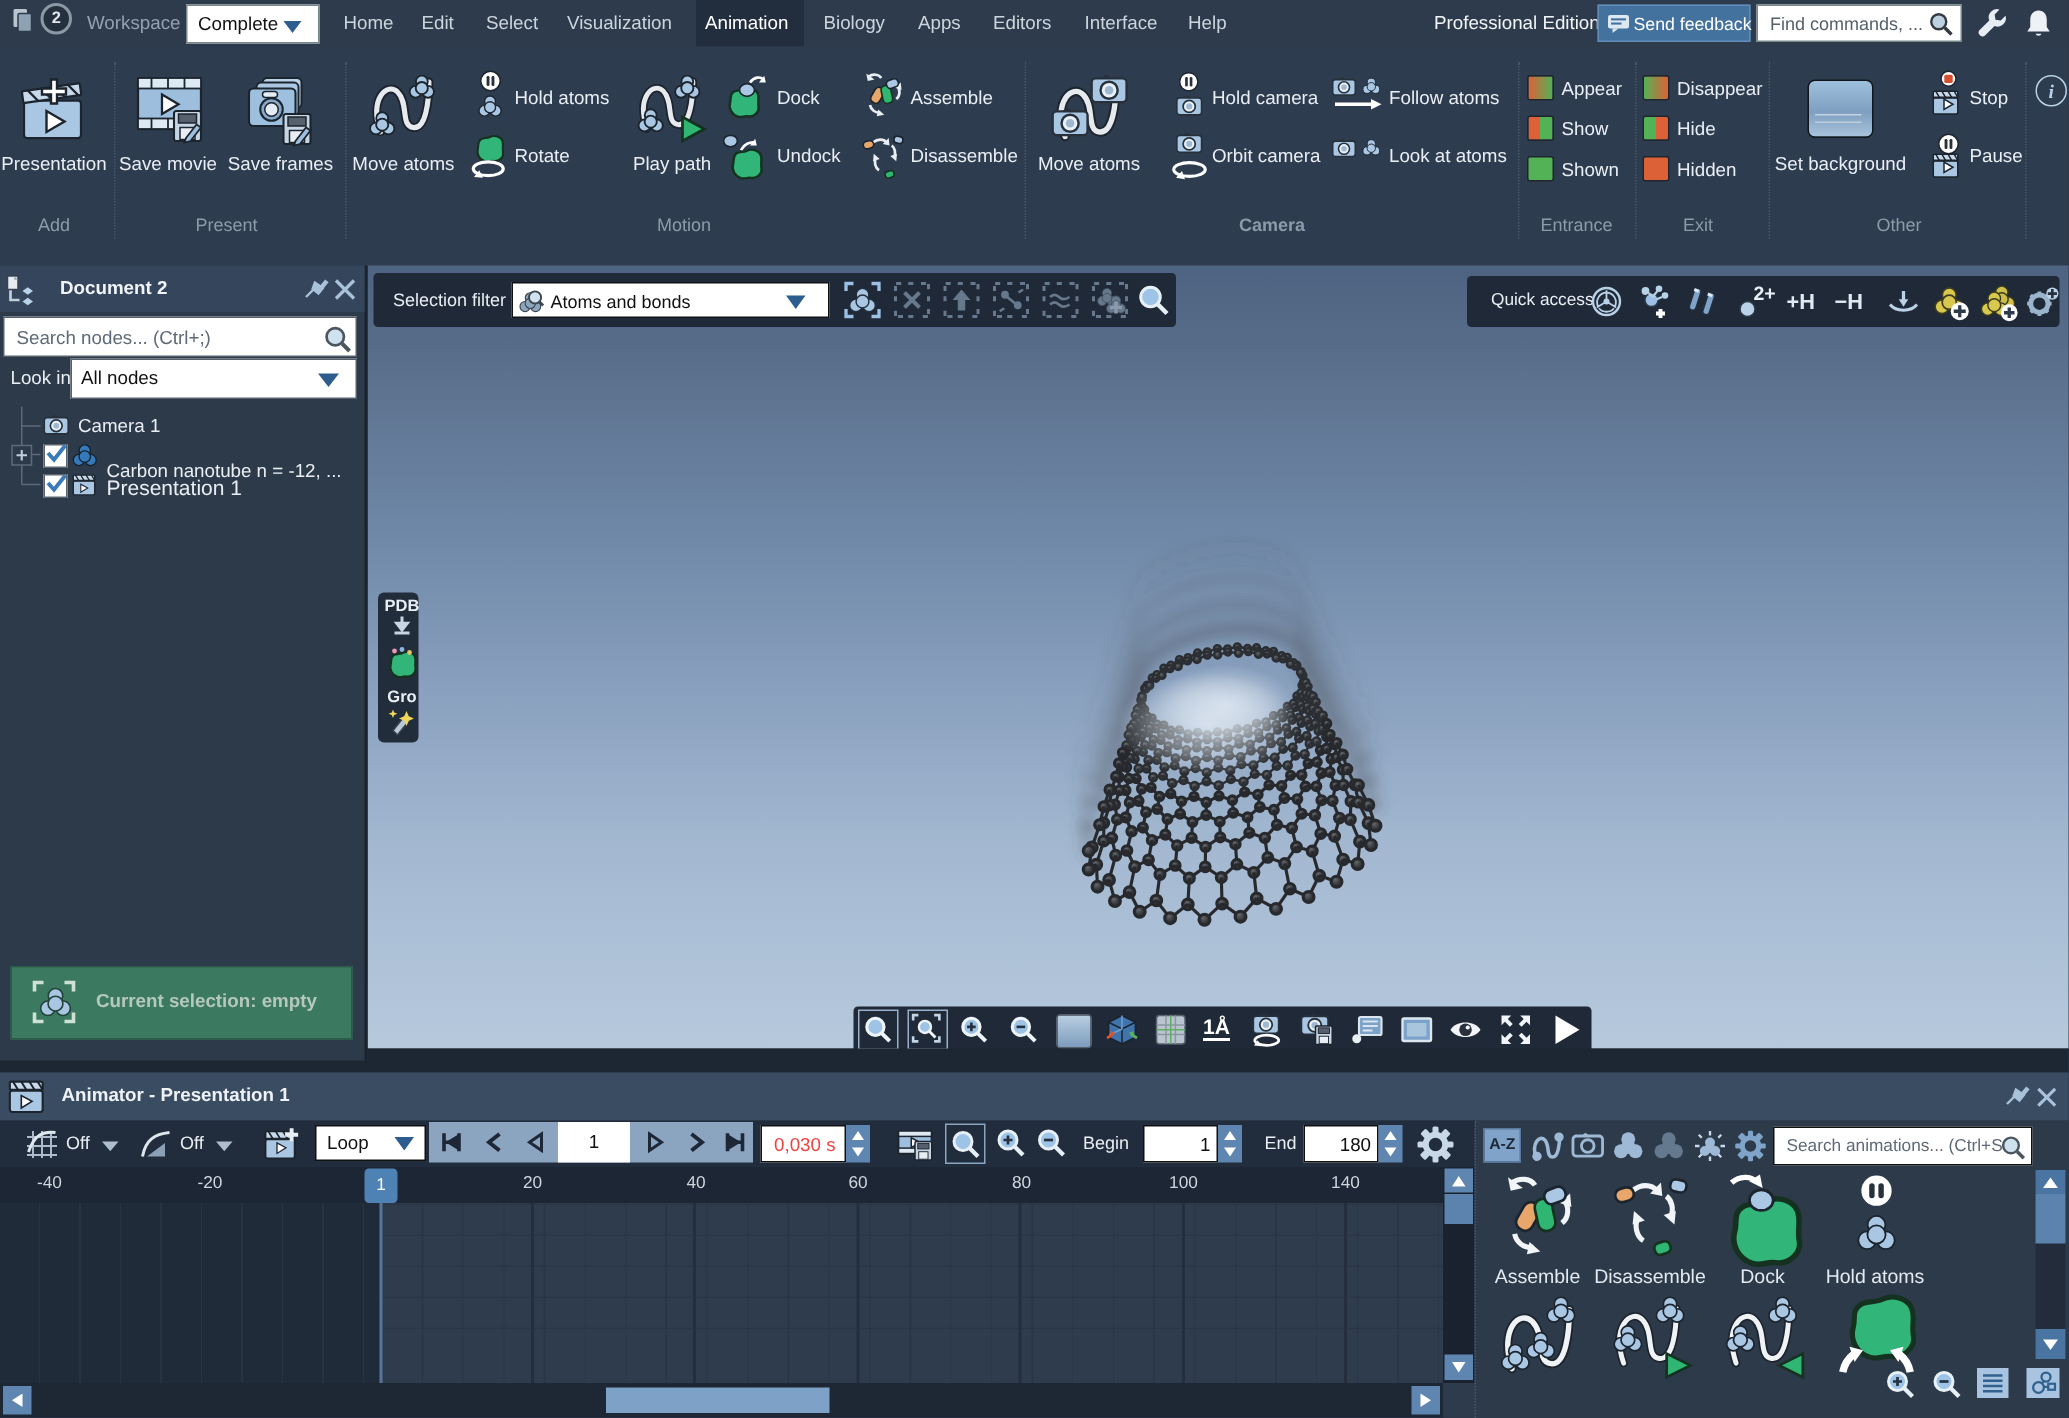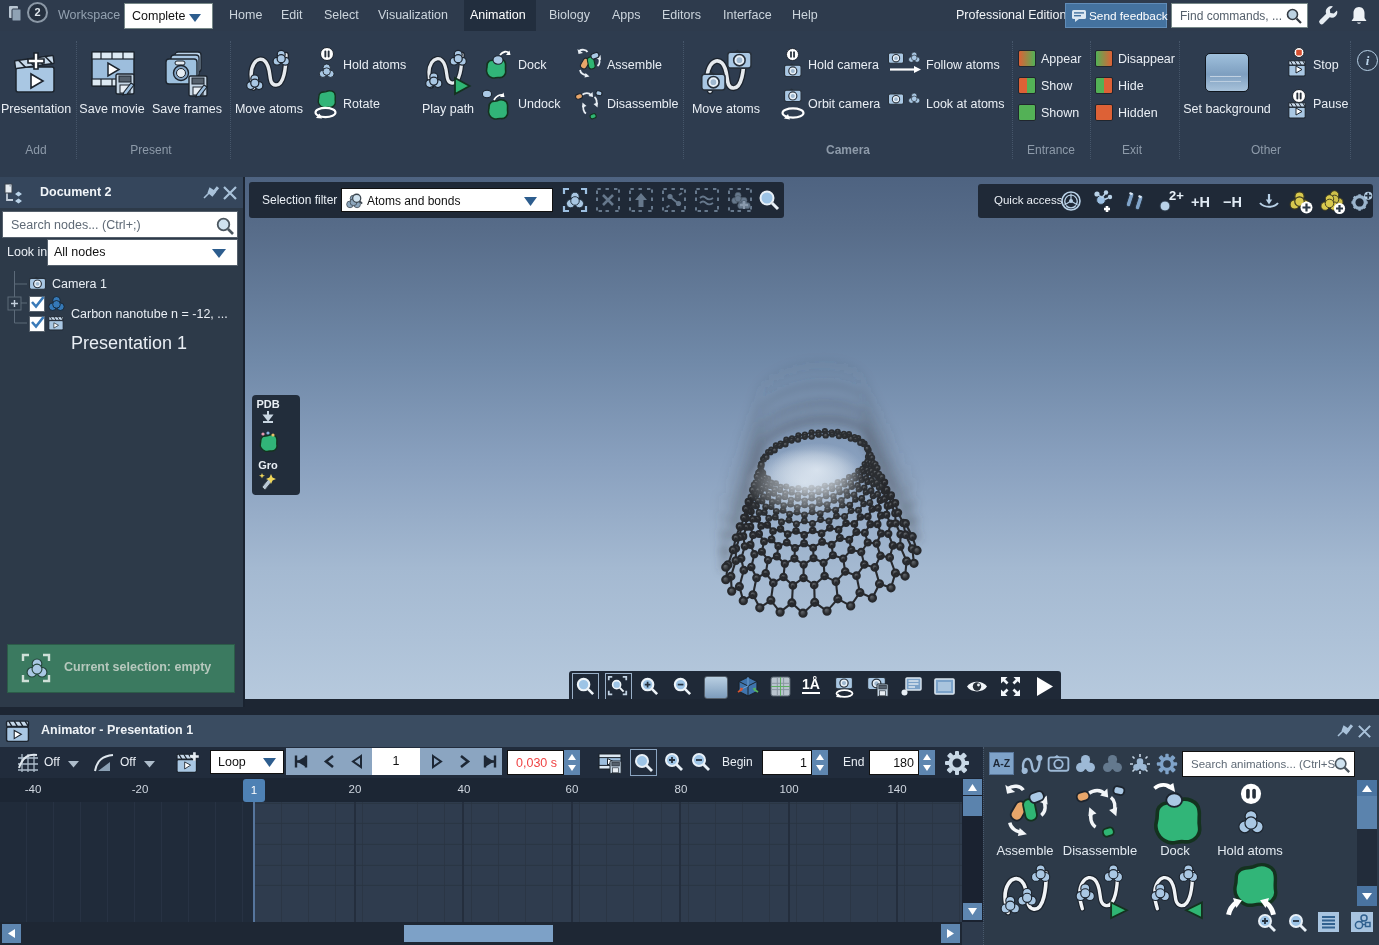--- a/index.html
+++ b/index.html
@@ -234,20 +234,21 @@
       <path d="M18.5 3 L19 8 L14.5 7 Z" fill="#e8eef4"></path>
     <path d="M22 16 C23.5 13 22.5 9.5 20.5 8" fill="none" stroke="#e8eef4" stroke-width="1.8"></path>
       <path d="M23.5 18.5 L24 13.5 L19.5 15 Z" fill="#e8eef4"></path>
     <path d="M10 16 C8.5 19 9.5 23 12 24.5" fill="none" stroke="#e8eef4" stroke-width="1.8"></path>
       <path d="M8.5 13.5 L8 18.5 L12.5 17 Z" fill="#e8eef4"></path>
     <rect x="1.5" y="5" width="7" height="5" rx="2.5" fill="#e8a66a" stroke="#1c242e" stroke-width="1.1" transform="rotate(-15 5 7.5)"></rect>
     <rect x="22" y="2" width="6" height="4.5" rx="2" fill="#aac8e4" stroke="#1c242e" stroke-width="1.1" transform="rotate(12 25 4)"></rect>
     <rect x="16" y="25" width="6" height="4.5" rx="2" fill="#2fb673" stroke="#14321f" stroke-width="1.1" transform="rotate(-18 19 27)"></rect>
   </svg>
   <div class="abs txt" style="left:607px;top:66px;font-size:12.5px;">Disassemble</div>
+  <div class="abs lbl" style="left:231px;top:112px;width:450px;">Motion</div>
 
   <svg class="ic" style="left:699px;top:16px" width="54" height="48" viewBox="0 0 27 24">
     <g transform="translate(2,1)">
         <use href="#ncurve"></use>
       </g>
     <g transform="translate(14,1) scale(0.62)">
         <use href="#cam"></use>
       </g>
     <g transform="translate(1,12) scale(0.62)">
         <use href="#cam"></use>
@@ -2124,21 +2125,21 @@
     <svg class="ic" style="left:371px;top:5px" width="25" height="25" viewBox="0 0 26 26">
       <circle cx="11" cy="14" r="6" fill="none" stroke="#9ab4cc" stroke-width="3.4"></circle>
       <g stroke="#9ab4cc" stroke-width="2.6">
         <path d="M11 5.5 L11 8 M11 20 L11 22.5 M2.5 14 L5 14 M17 14 L19.5 14 M5 8 L6.8 9.8 M15.2 18.2 L17 20 M5 20 L6.8 18.2 M15.2 9.8 L17 8"></path>
       </g>
       <circle cx="20" cy="7" r="4.2" fill="#b9d2e8"></circle>
       <path d="M20 3.8 L20 10.2 M16.8 7 L23.2 7" stroke="#25313f" stroke-width="1.8"></path>
     </svg>
   </div>
 
-  <div class="abs" style="left:7px;top:218px;width:48px;height:100px;background:#222d3b;border-radius:4px;">
+  <div class="abs" style="left:7px;top:218px;width:27px;height:100px;background:#222d3b;border-radius:4px;">
     <div class="abs" style="left:0;top:3px;width:32px;text-align:center;color:#e8eef4;font-size:11px;font-weight:bold;">PDB</div>
     <svg class="ic" style="left:9px;top:15px" width="14" height="14" viewBox="0 0 14 14">
       <path d="M7 1 L7 8 M7 10 L3.5 5.5 L10.5 5.5 Z" stroke="#c9d6e2" stroke-width="2" fill="#c9d6e2"></path>
       <path d="M2 12 L12 12" stroke="#c9d6e2" stroke-width="2"></path>
     </svg>
     <svg class="ic" style="left:5px;top:36px" width="23" height="23" viewBox="0 0 23 23">
       <g transform="translate(2,3)">
           <use href="#blob"></use>
         </g>
       <circle cx="6" cy="3" r="1.6" fill="#e89ab0"></circle>
@@ -2290,21 +2291,21 @@
     </svg>
   <div class="abs txt" style="left:71px;top:120px;font-size:12.5px;margin-top:10px;">Carbon nanotube n = -12, ...</div>
   <div class="abs" style="left:29px;top:139px;width:14px;height:14px;background:#fff;border:1px solid #5a646e;"></div>
   <svg class="ic" style="left:30px;top:138px" width="15" height="15" viewBox="0 0 15 15">
       <path d="M2 7 L6 11.5 L13.5 2" fill="none" stroke="#3a7ab8" stroke-width="2.6"></path>
     </svg>
   <svg class="ic" style="left:48px;top:139px" width="16" height="15" viewBox="0 0 22 21">
     <use href="#clap"></use>
       <path d="M8 9.5 L8 17 L14.5 13 Z" fill="#fff" stroke="#1c242e" stroke-width="1"></path>
   </svg>
-  <div class="abs txt" style="left:71px;top:156px;font-size:18px;">Presentation 1</div>
+  <div class="abs txt" style="left:71px;top:140px;font-size:14px;">Presentation 1</div>
 
   <div class="abs noise2" style="left:7px;top:467px;width:226px;height:47px;background:#3b7a60;border:1px solid #2c5c49;">
     <svg class="ic" style="left:13px;top:8px" width="30" height="30" viewBox="0 0 30 30">
       <path d="M2 8 L2 2 L8 2 M22 2 L28 2 L28 8 M28 22 L28 28 L22 28 M8 28 L2 28 L2 22" fill="none" stroke="#cfe0d8" stroke-width="2.4"></path>
       <g fill="#a9c7e3" stroke="#24443a" stroke-width="1" transform="translate(5,4) scale(1.1)">
           <use href="#trefoil"></use>
         </g>
     </svg>
     <div class="abs" style="left:56px;top:15px;font-size:12.5px;font-weight:bold;color:#b6c8bd;">Current selection: empty</div>
   </div>

